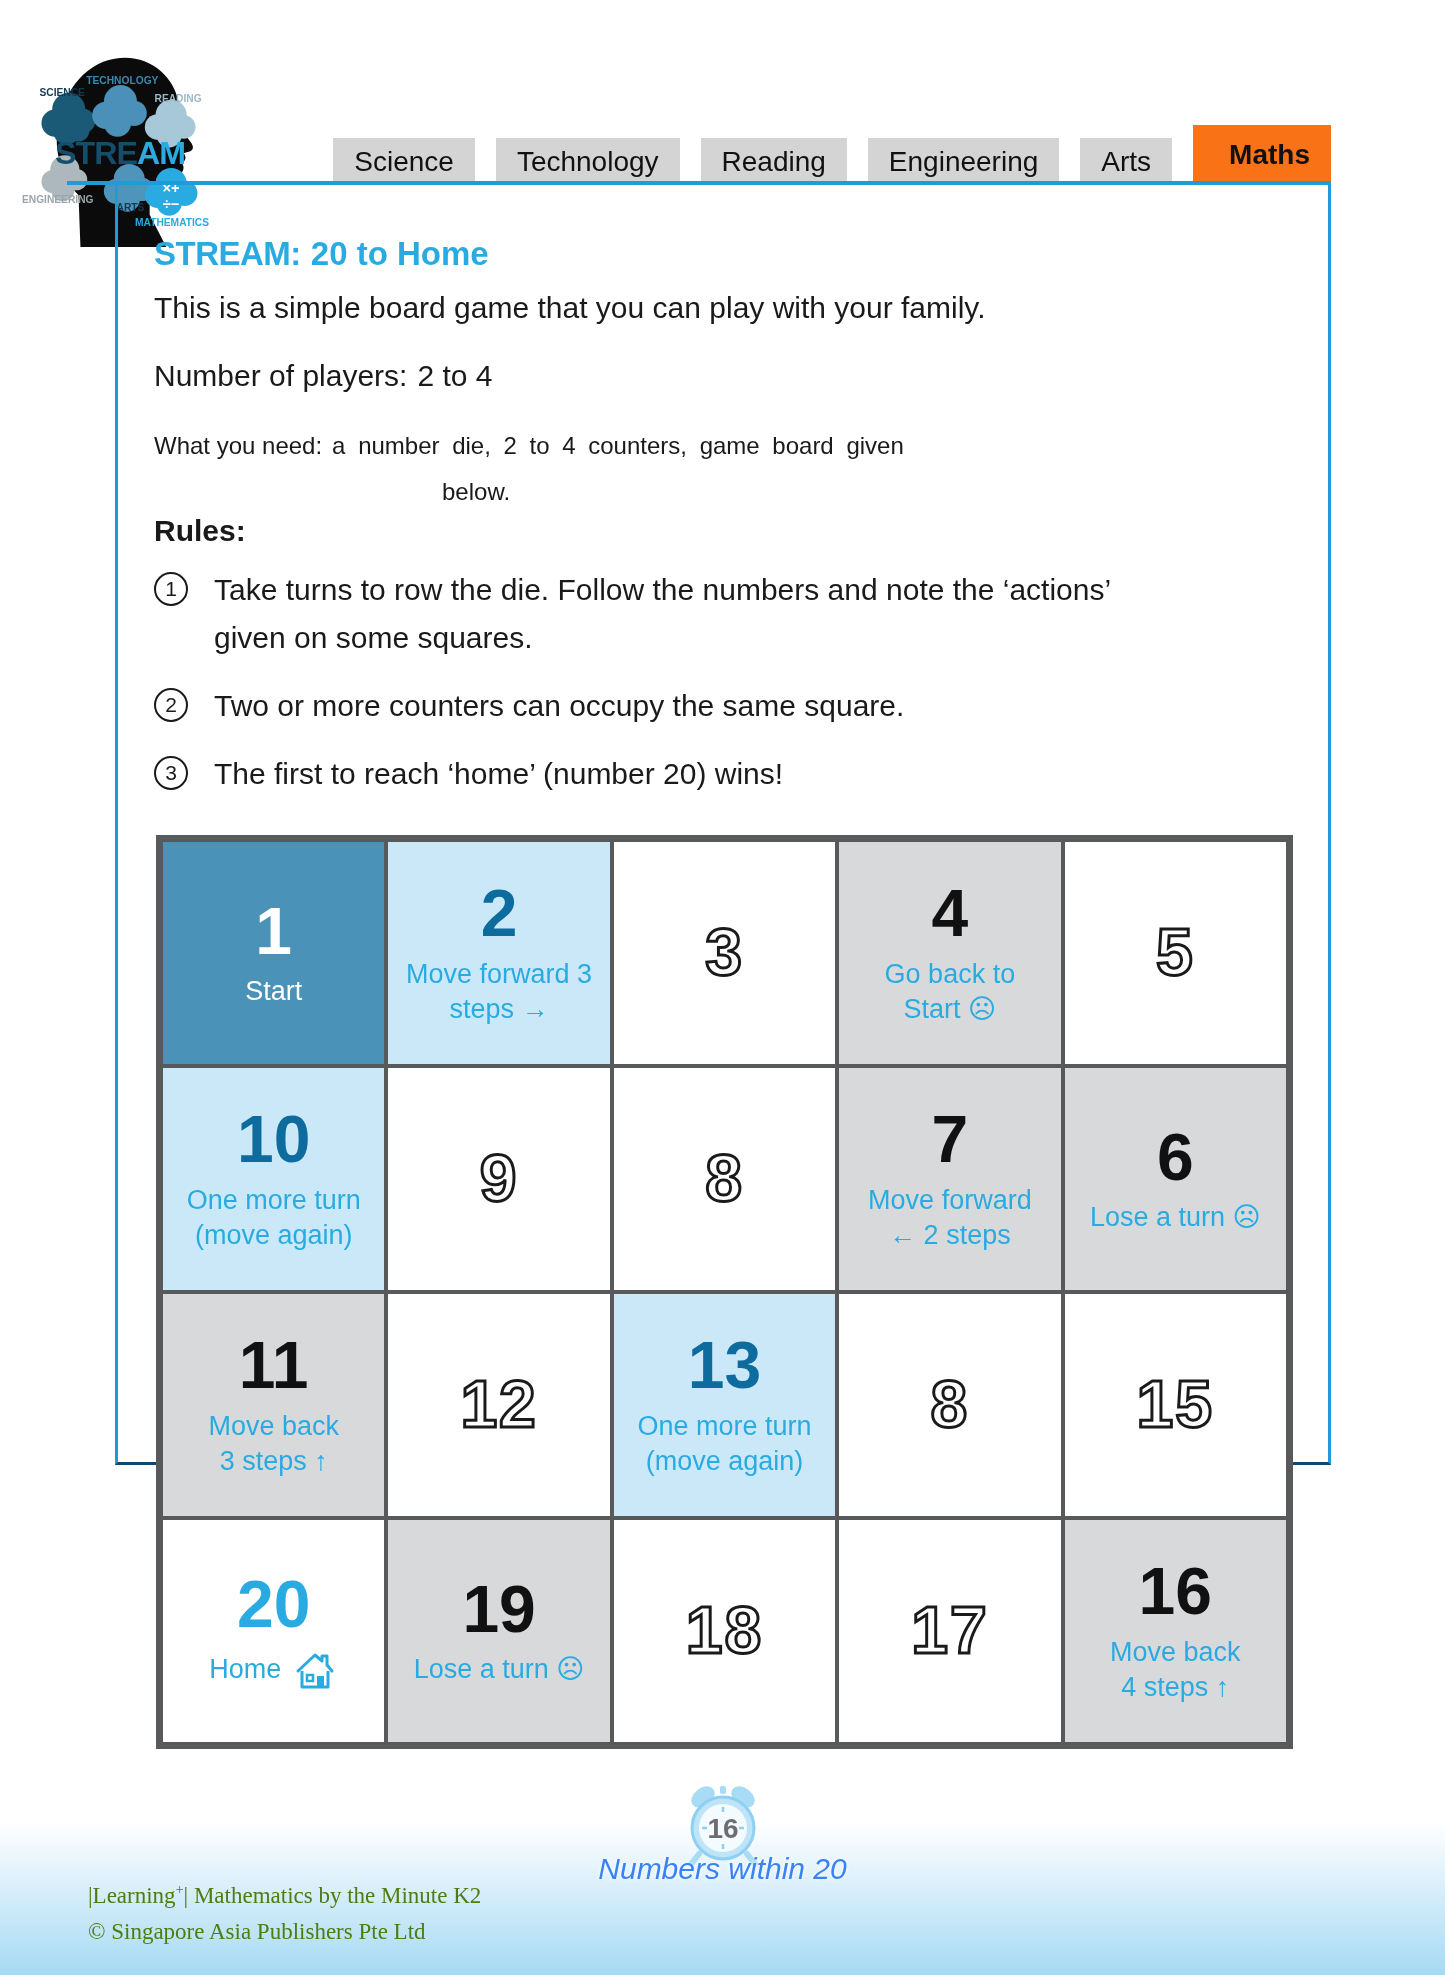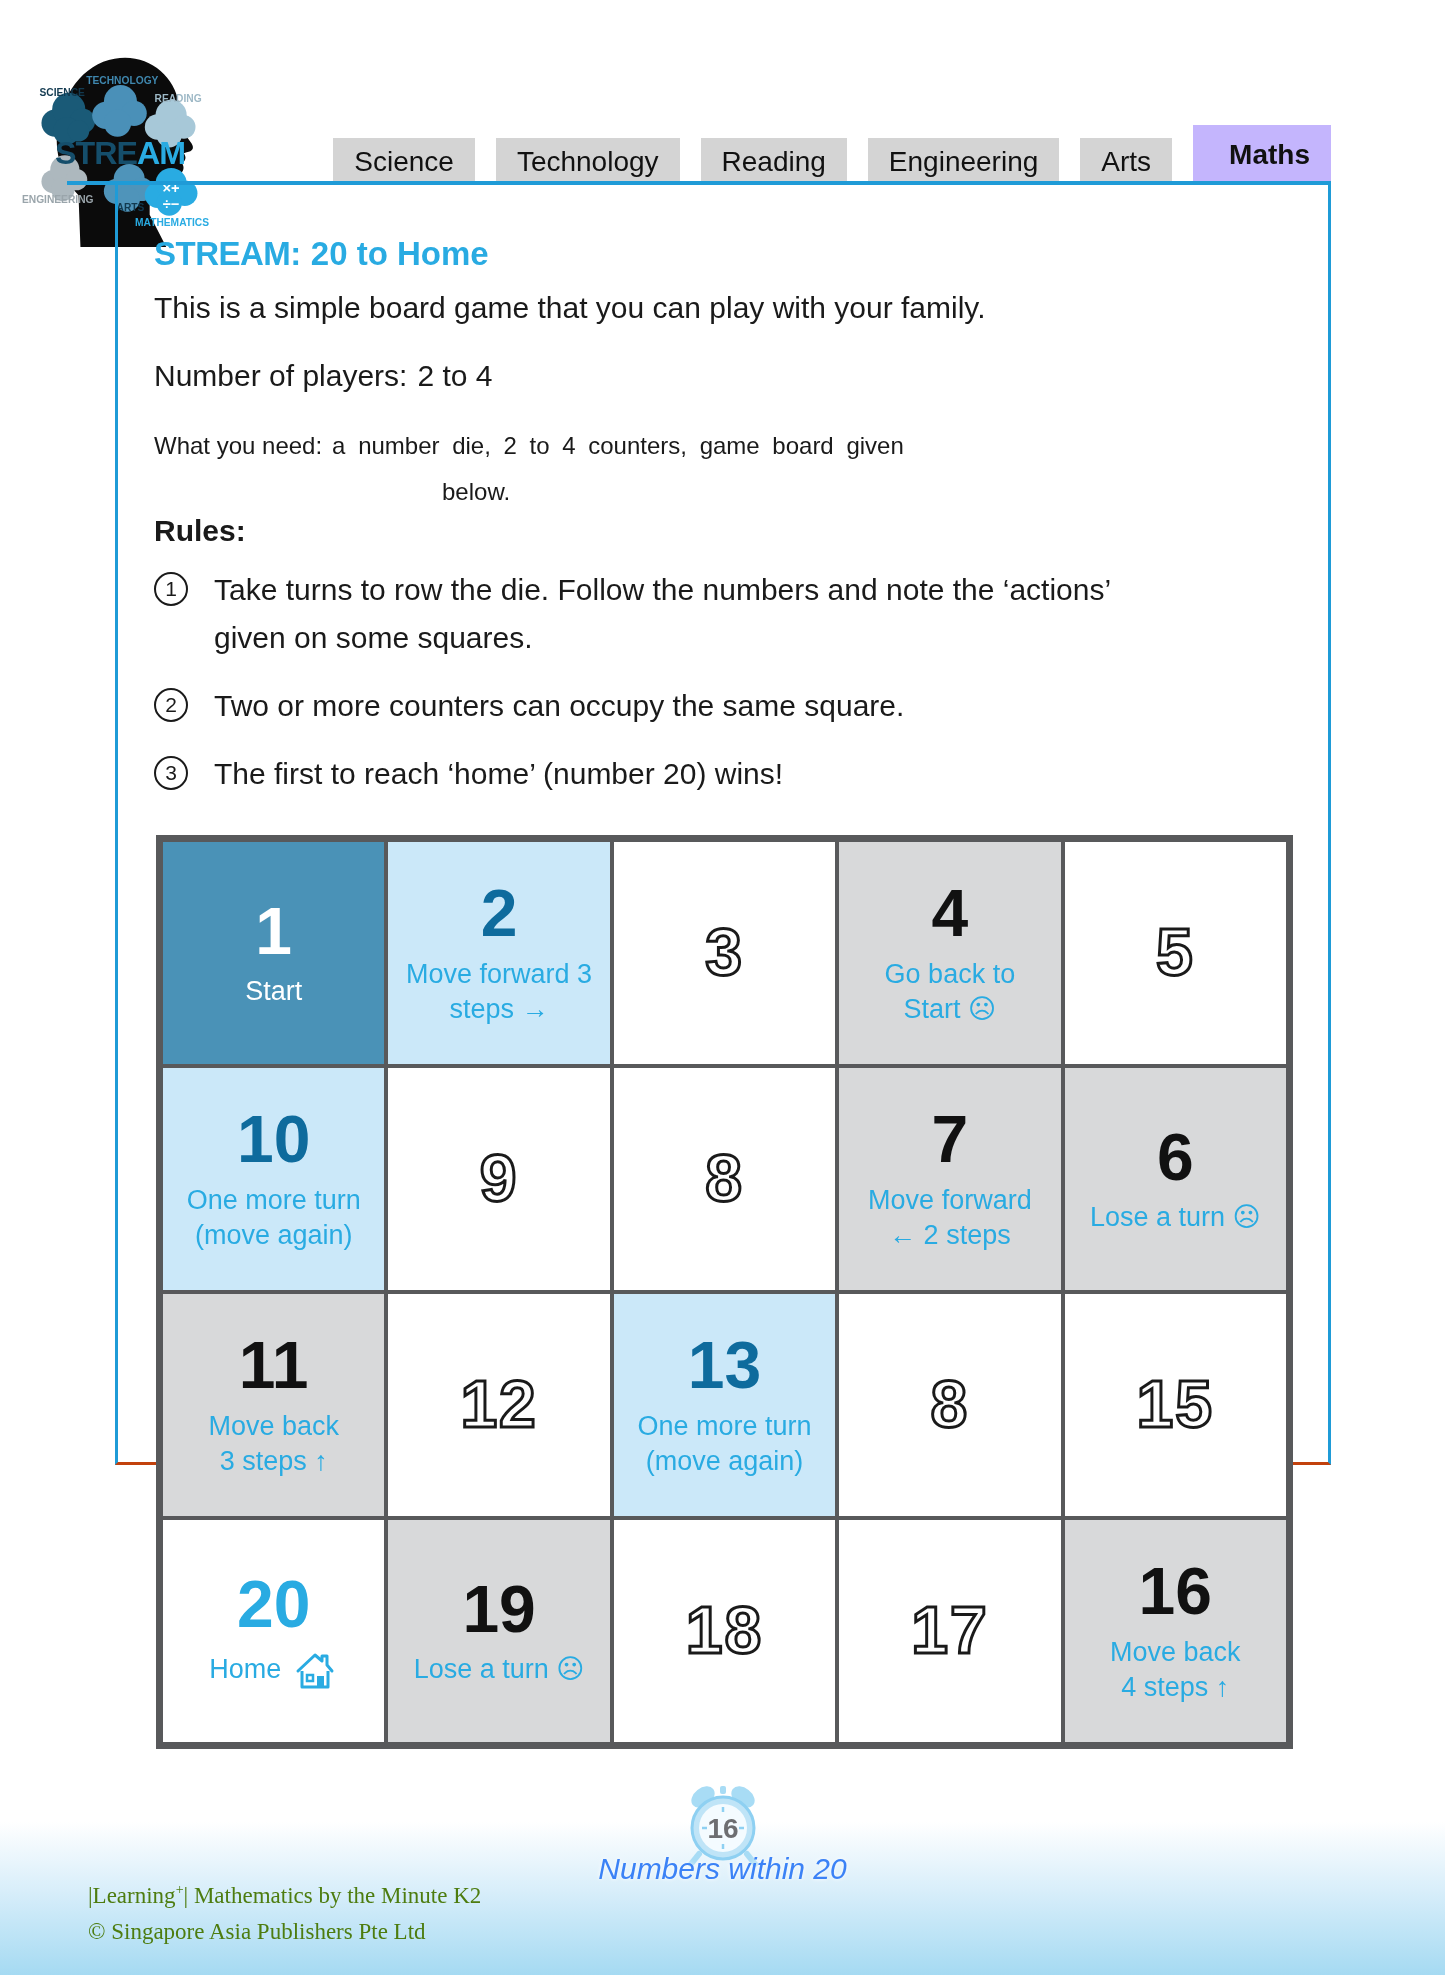--- a/index.html
+++ b/index.html
@@ -20,30 +20,30 @@
   .tabs {
     position:absolute; top:0; left:115px; width:1216px; height:185px;
     display:flex; align-items:flex-end; justify-content:flex-end; gap:21px;
   }
   .tab {
     height:47px; padding:0 21px; background:#d4d4d4;
     display:flex; align-items:center; justify-content:center;
     font-size:28px; color:#111; white-space:nowrap;
   }
   .tab.active {
-    height:60px; background:#c4b5fd; font-weight:bold;padding-left:36px;
+    height:60px; background:#f97316; font-weight:bold;padding-left:36px;
   }
   .blue-rule {
     position:absolute; left:67px; top:181px; width:1264px; height:4px;
     background:#1f9bd7;
   }
   
   .content-box {
     position:absolute; left:115px; top:185px; width:1216px; height:1280px;
-    border-left:3px solid #1f9bd7; border-right:3px solid #1f9bd7; border-bottom:3px solid #c2410c;
+    border-left:3px solid #1f9bd7; border-right:3px solid #1f9bd7; border-bottom:3px solid #0c4a6e;
     padding:0 36px;
   }
   .page-title { margin-top:50px; font-size:33px; font-weight:bold; color:#29abe2; }
   .page-title .series { font-weight:900; letter-spacing:-0.5px; margin-right:10px; }
   .intro { margin-top:18px; font-size:30px; }
   .players { margin-top:34px; font-size:30px; }
   .bold-lbl { font-weight:normal; margin-right:10px; }
   .need {
     margin-top:30px; font-size:24px; line-height:1.9;
     padding-left:288px; text-indent:-288px; white-space:pre-line; word-spacing:6px;

